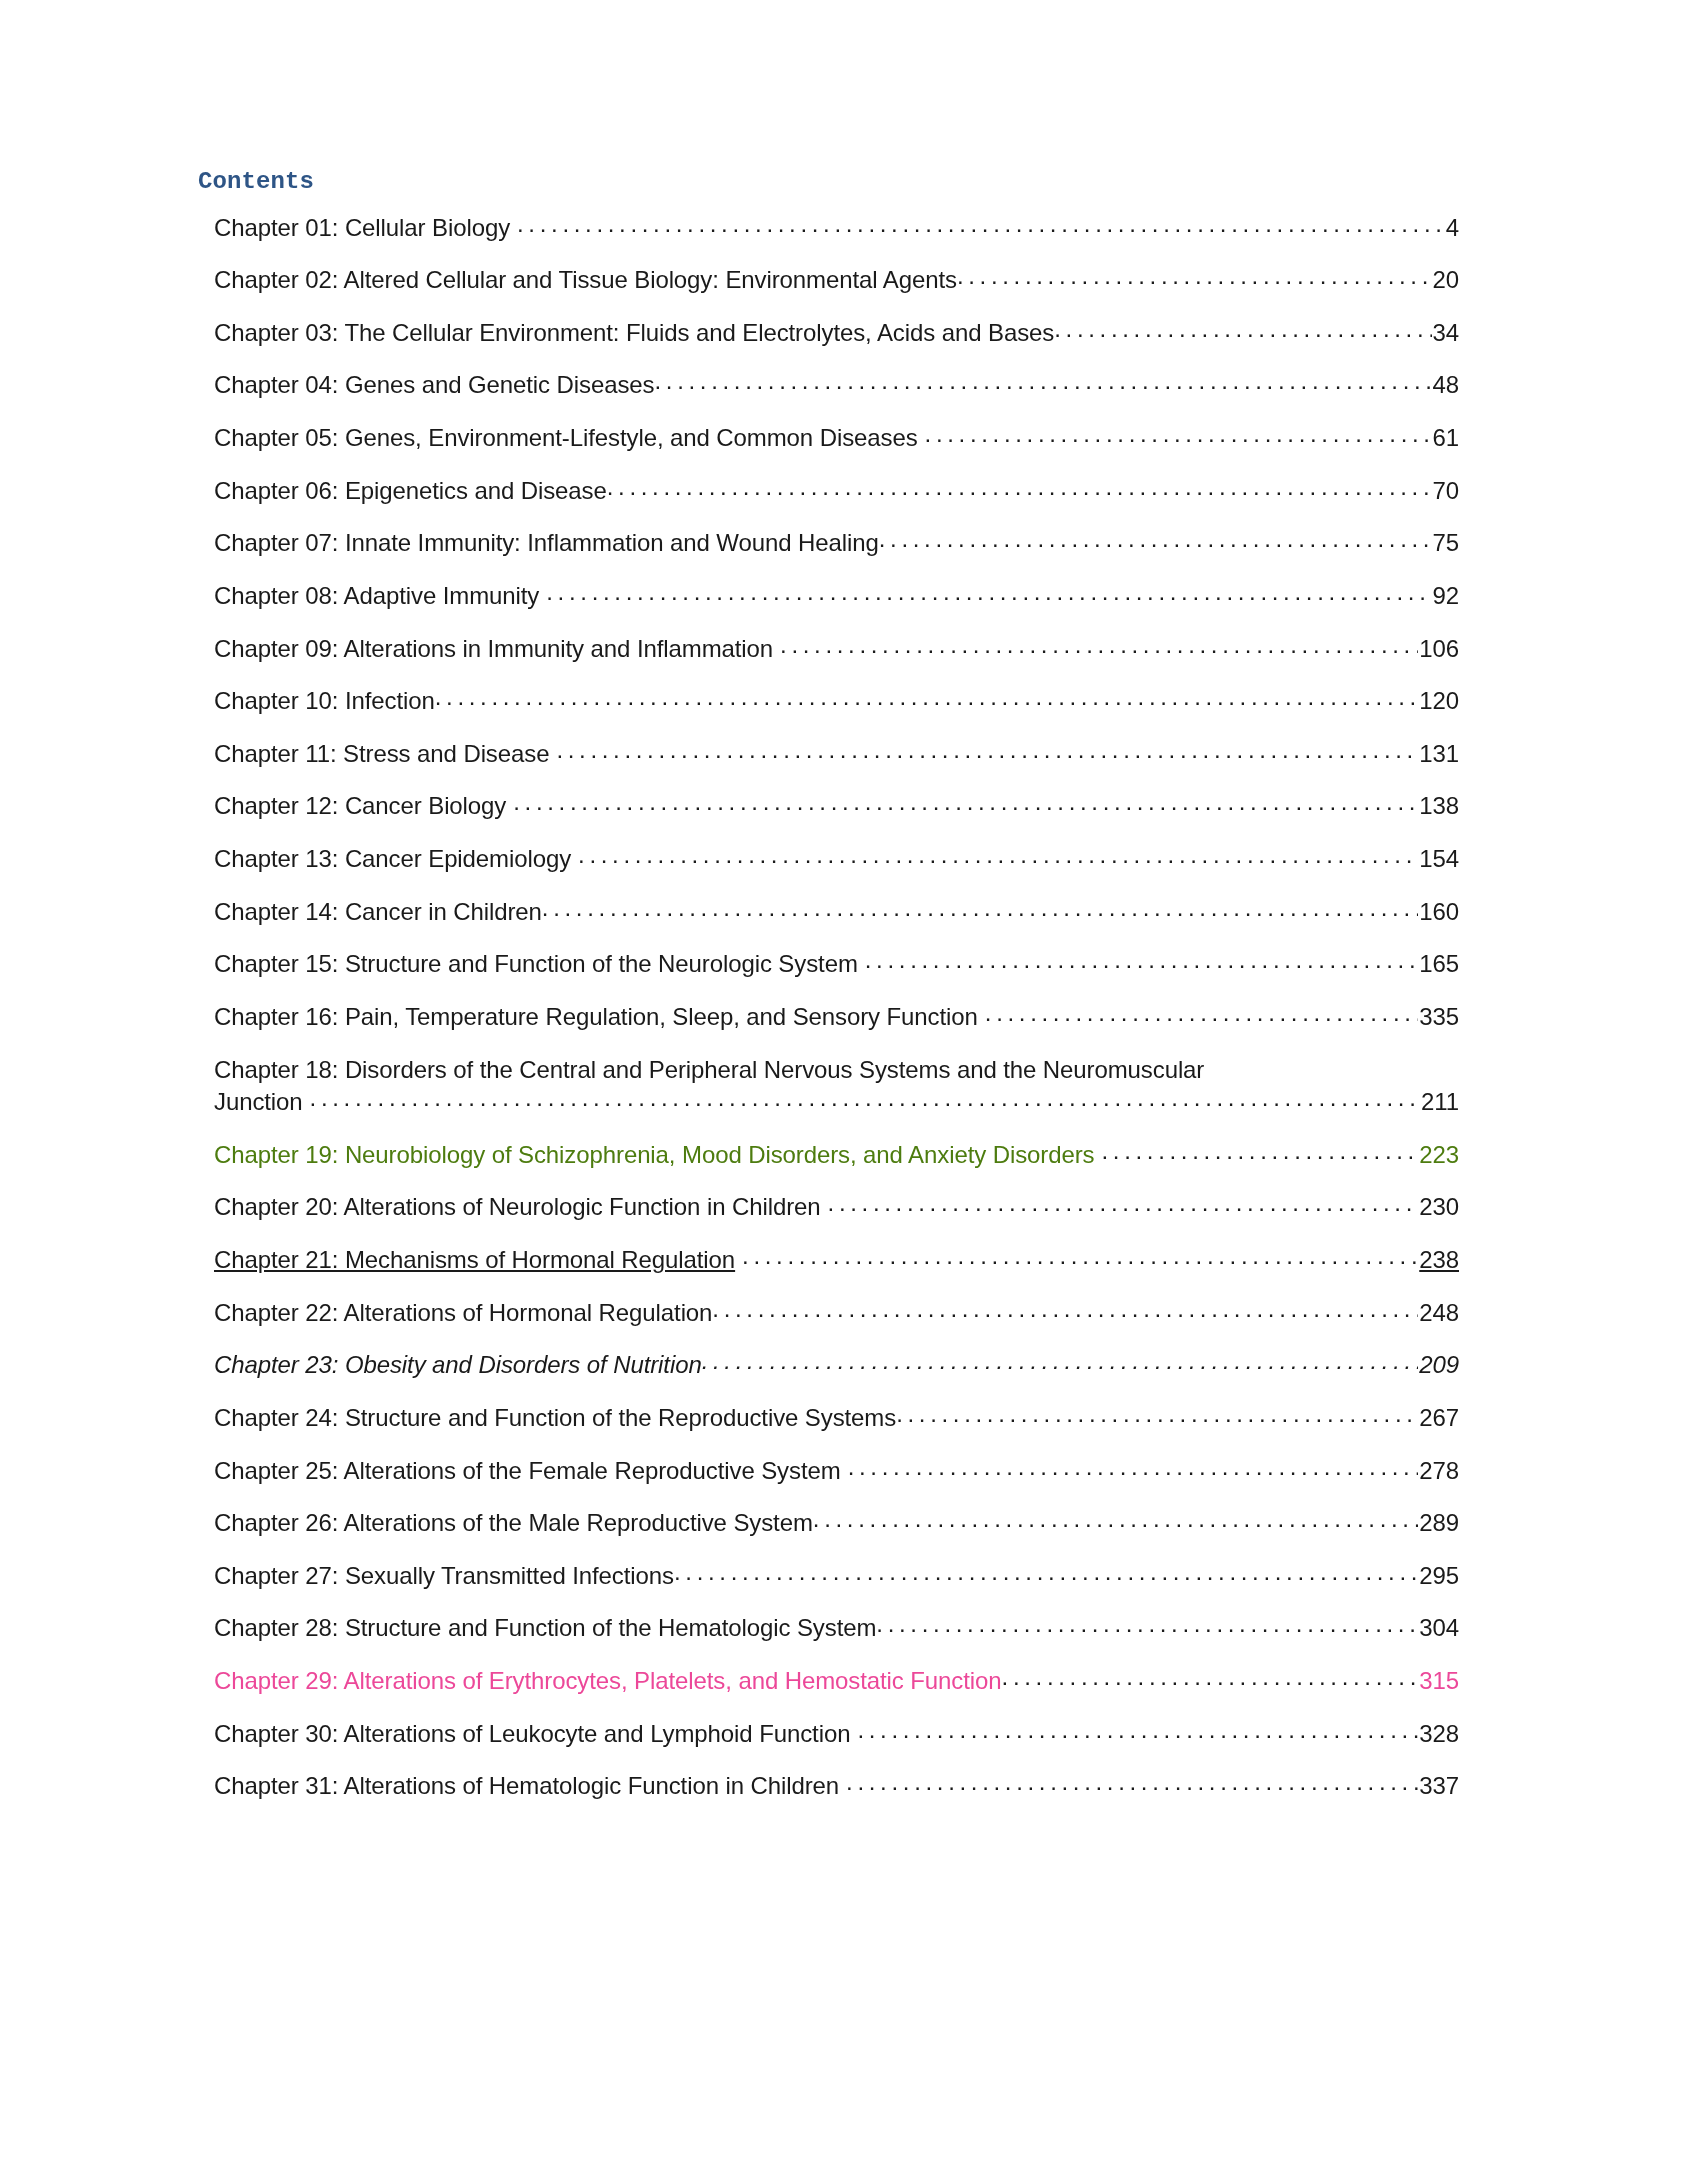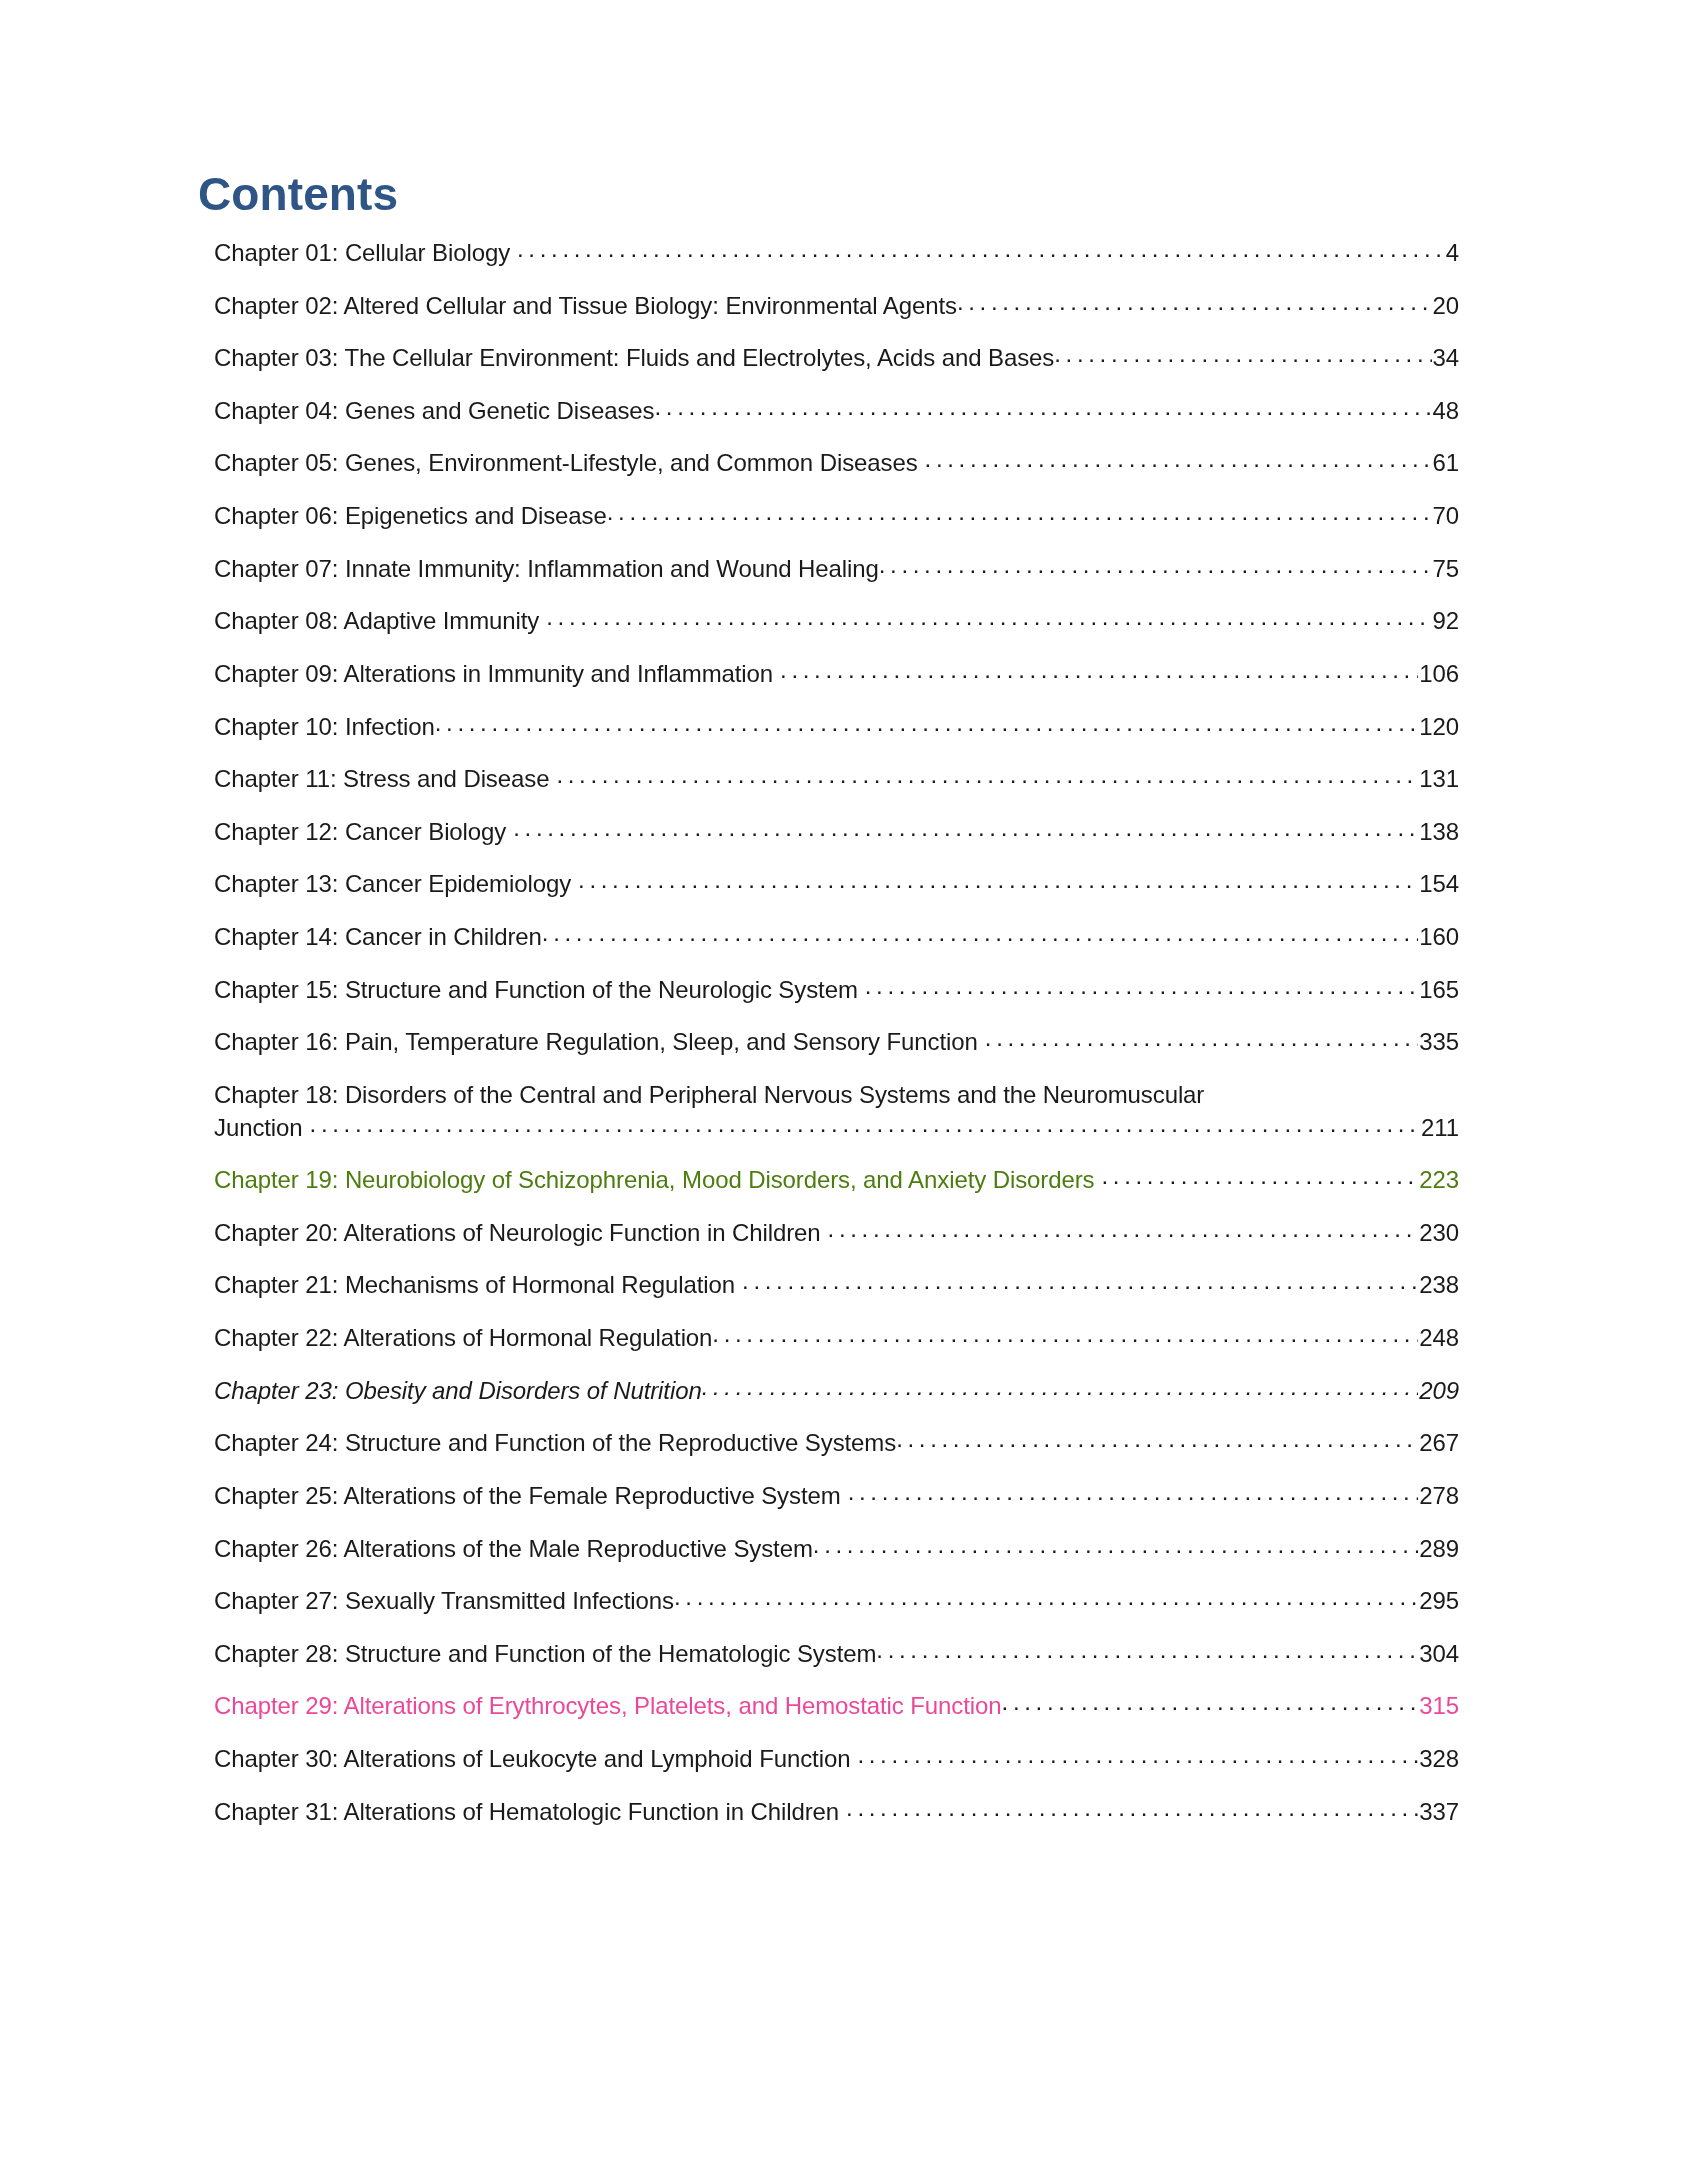--- a/index.html
+++ b/index.html
@@ -23,23 +23,23 @@
   }
 
   .content-area {
     position: absolute;
     left: 198px;
     top: 168px;
     width: 1277px;
   }
 
   .toc-heading {
-    font-family: Liberation Sans, sans-serif;
+    font-family: Liberation Mono, monospace;
     font-weight: bold;
-    font-size: 46px;
+    font-size: 24px;
     line-height: 1.15;
     color: #2E5586;
     margin: 0 0 6px 0;
     letter-spacing: 0.1px;
   }
 
   .toc-list {
     margin: 16px;
     padding: 0;
     list-style: none;
@@ -250,21 +250,21 @@
             <span class="entry-page">223</span>
           </span>
         </li>
         <li class="toc-entry" style="color: rgb(26, 26, 26);">
           <span class="entry-row gap-before-leader">
             <span class="entry-title">Chapter 20: Alterations of Neurologic Function in Children</span>
             <span class="entry-leader"></span>
             <span class="entry-page">230</span>
           </span>
         </li>
-        <li class="toc-entry" style="color: rgb(26, 26, 26);">
+        <li class="toc-entry" style="color: rgb(26, 26, 26); text-decoration: underline;">
           <span class="entry-row gap-before-leader">
             <span class="entry-title">Chapter 21: Mechanisms of Hormonal Regulation</span>
             <span class="entry-leader"></span>
             <span class="entry-page">238</span>
           </span>
         </li>
         <li class="toc-entry" style="color: rgb(26, 26, 26);">
           <span class="entry-row">
             <span class="entry-title">Chapter 22: Alterations of Hormonal Regulation</span>
             <span class="entry-leader"></span>

